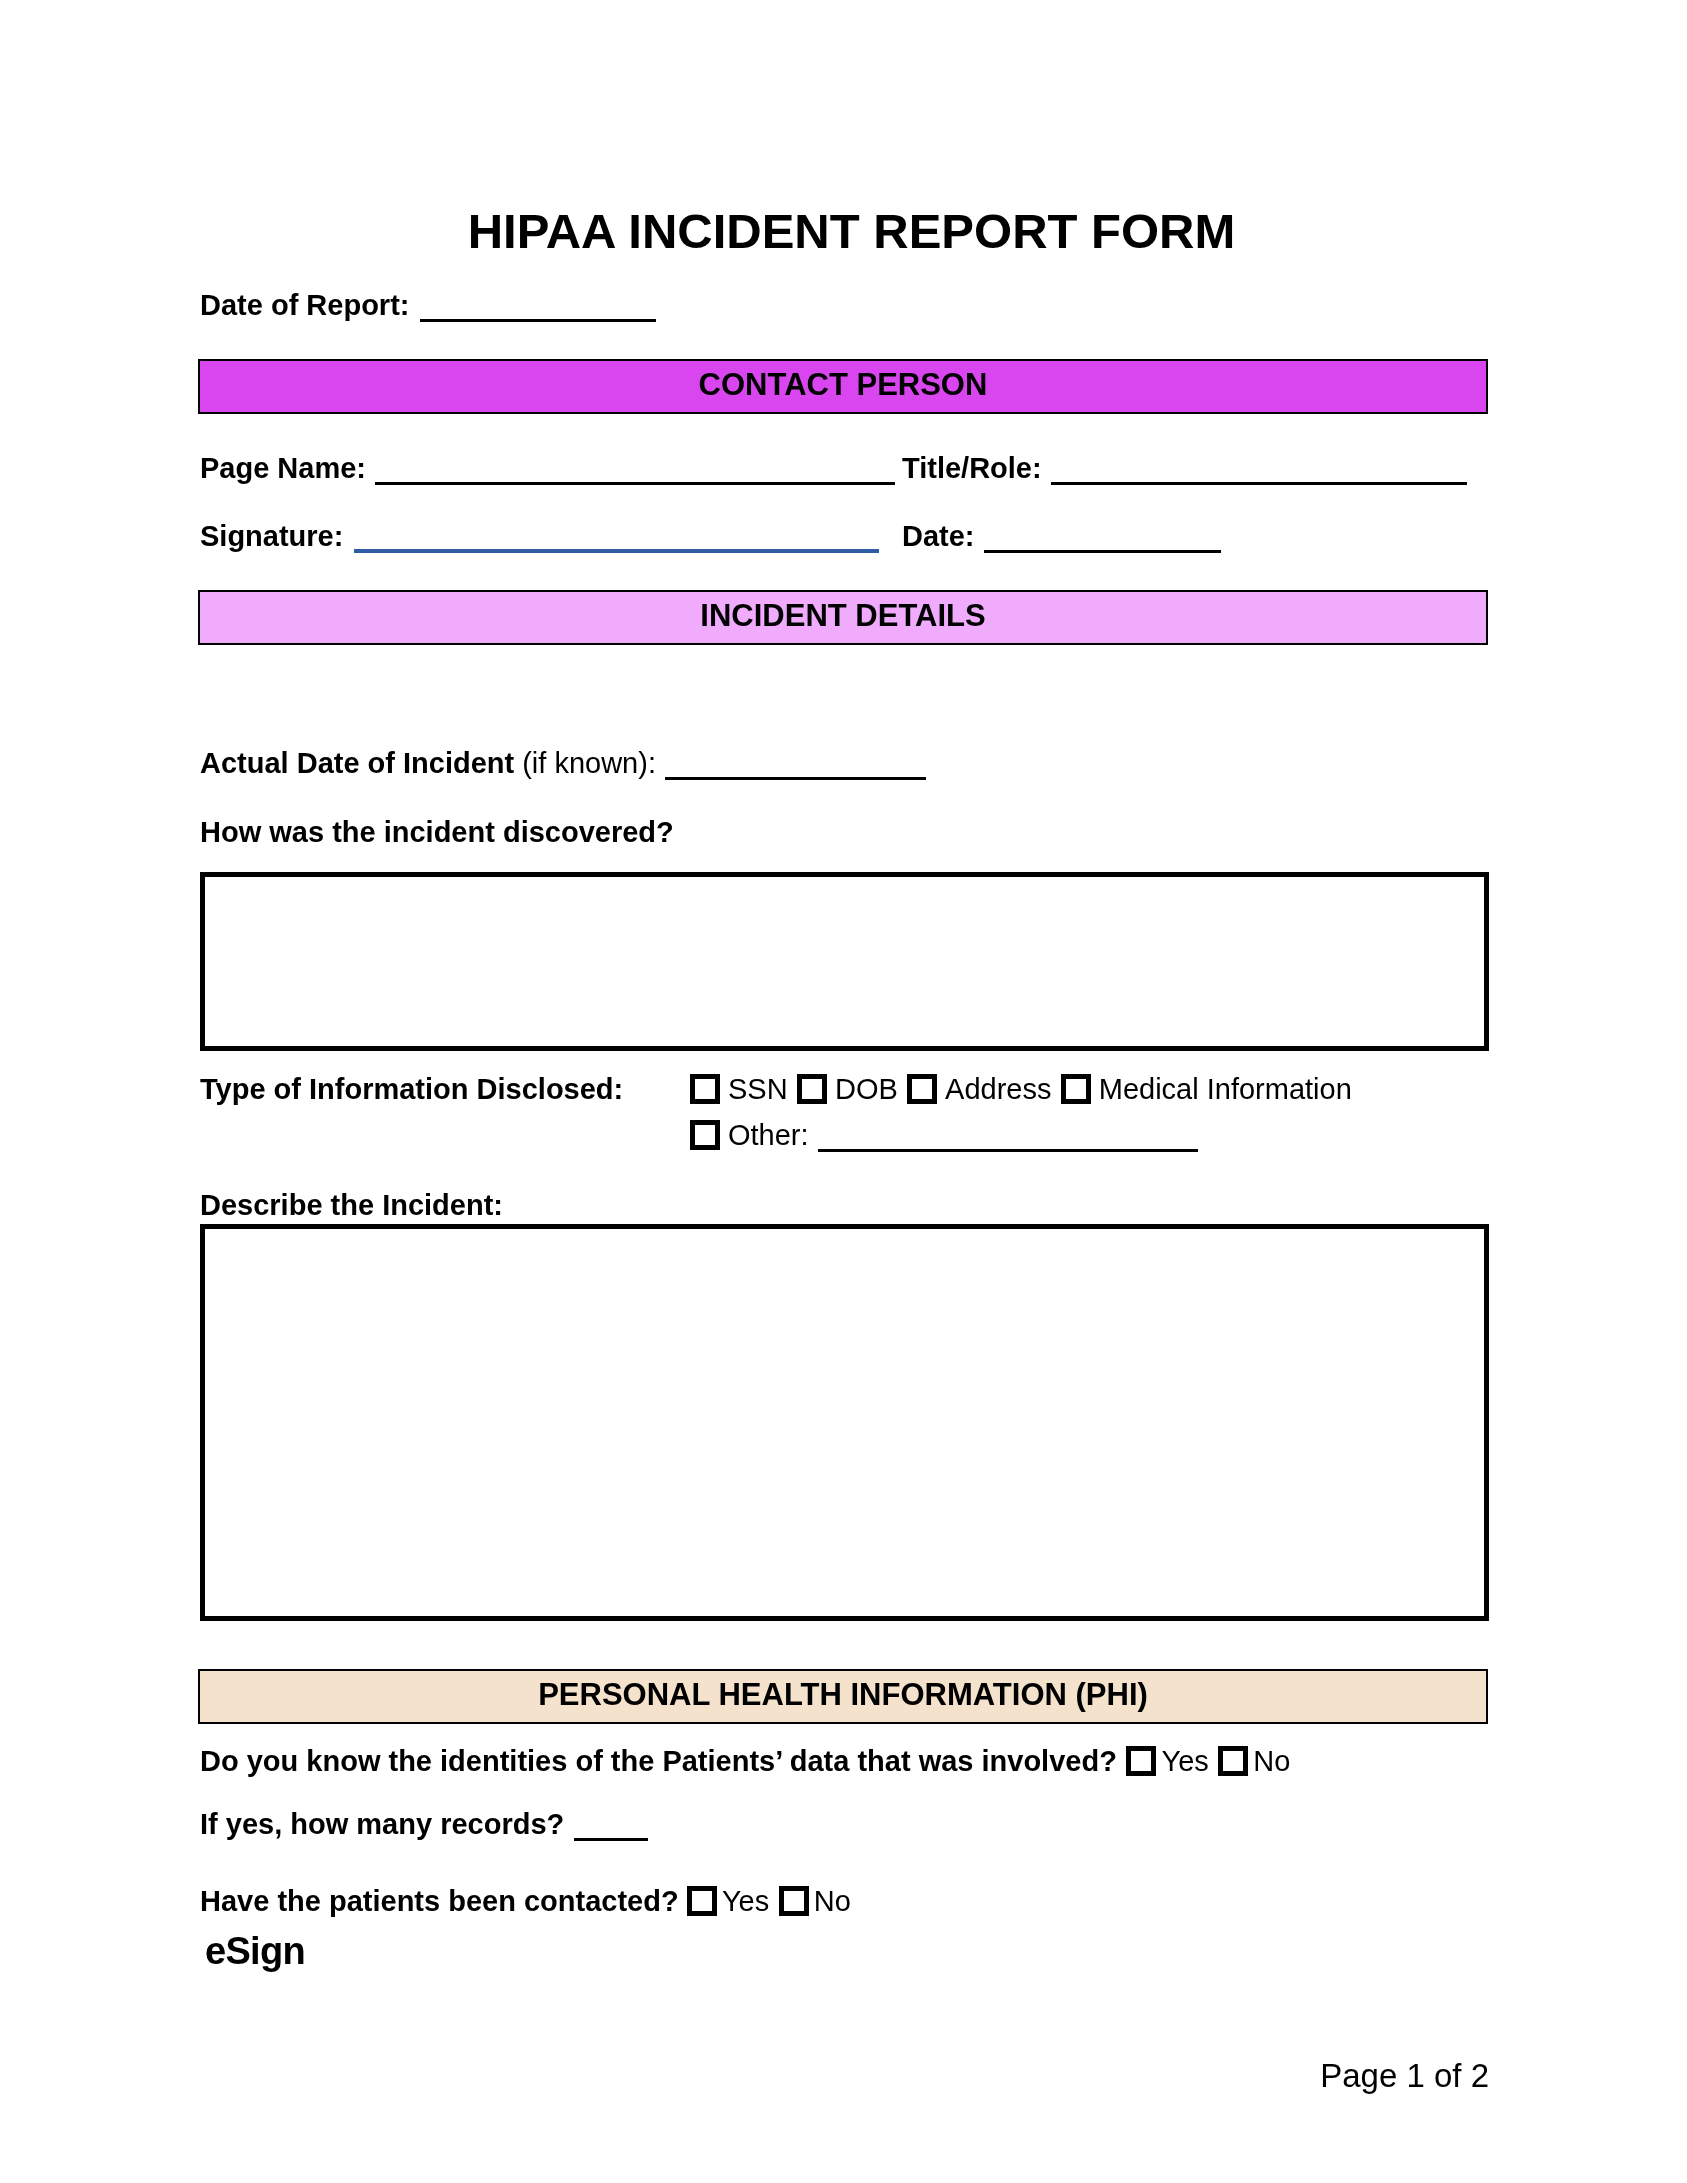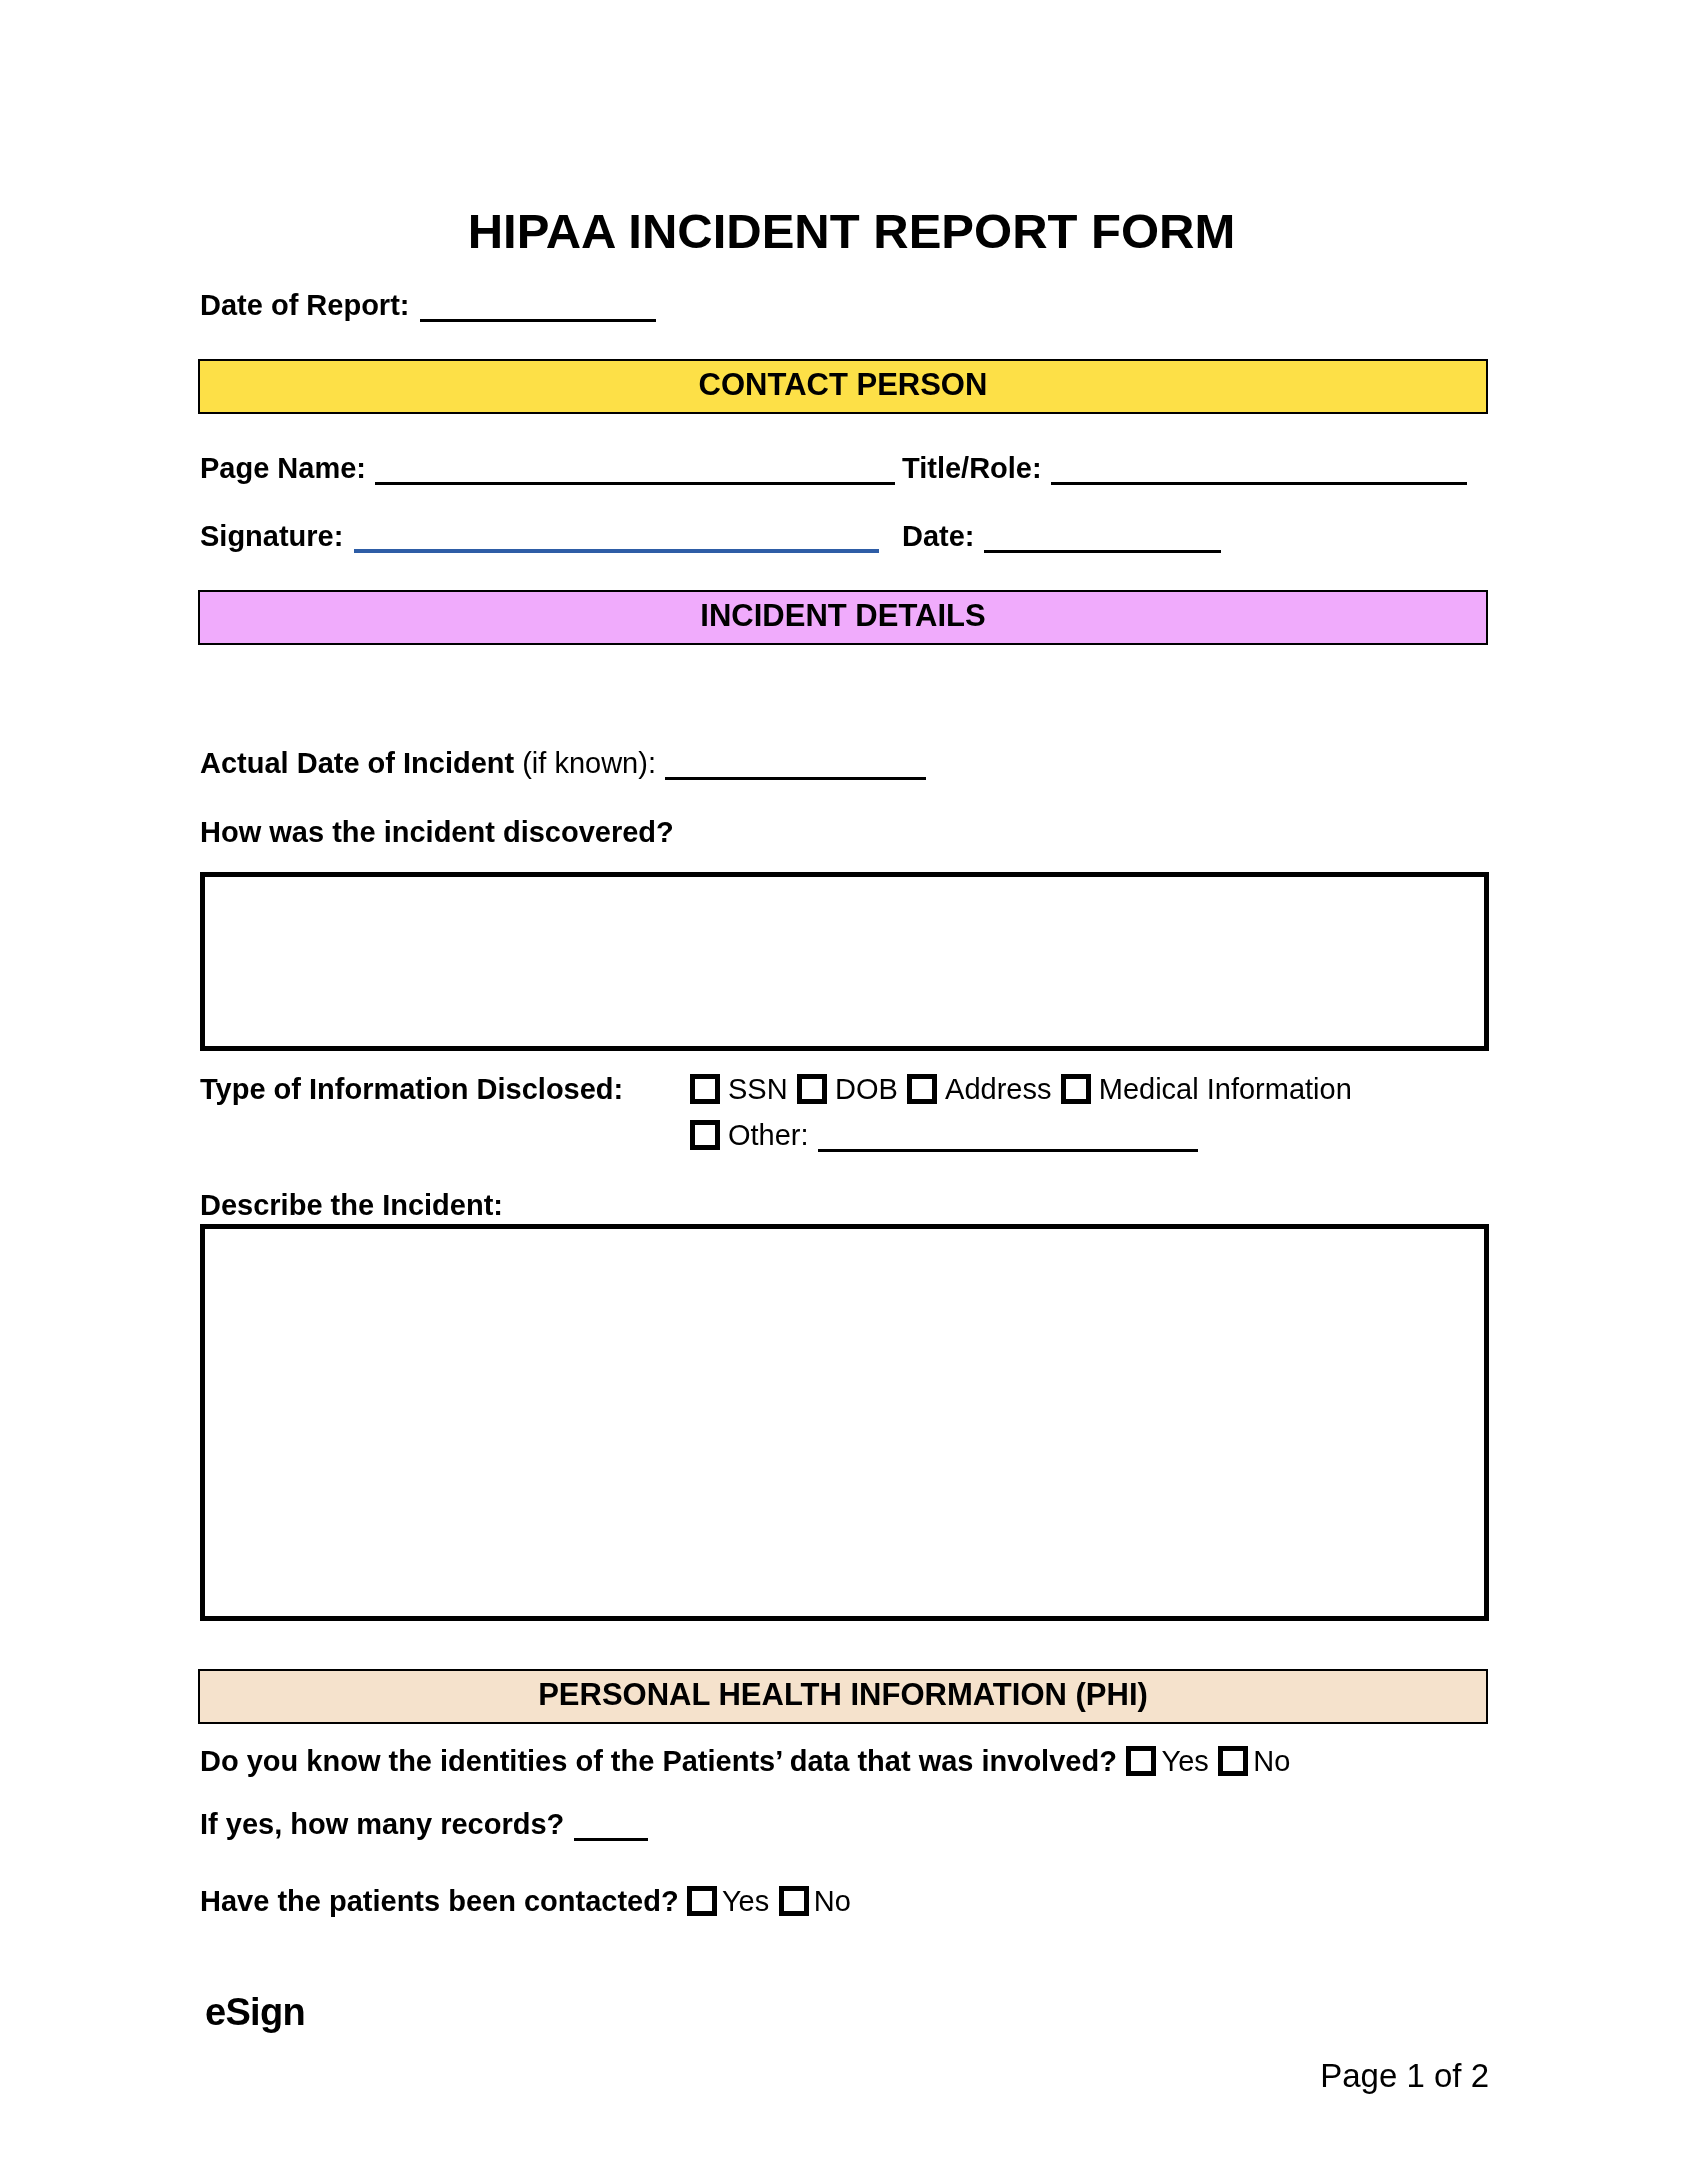--- a/index.html
+++ b/index.html
@@ -44,21 +44,21 @@
     vertical-align:-5.3px;
     background:#fff;
   }
   .bigbox {
     position:absolute; left:200px; width:1289px;
     box-sizing:border-box;
     border:5.3px solid #000;
     background:#fff;
   }
   .footer-brand {
-    position:absolute; left:205px; top:1992px;
+    position:absolute; left:205px; top:1931px;
     font-size:38px; font-weight:bold; letter-spacing:-0.7px; line-height:40px;
   }
   .footer-page {
     position:absolute; right:198px; top:2059px;
     font-size:33px; line-height:33px;
   }
   .ml8  { margin-left:5.3px; }
   .ml12 { margin-left:8px; }
   .ml14 { margin-left:9.3px; }
   .ml16 { margin-left:10.6px; }
@@ -67,21 +67,21 @@
 <body>
 
 <div class="page">
 
   <h1 class="title">HIPAA INCIDENT REPORT FORM</h1>
 
   <div class="row" style="top:288px">
     <span class="b">Date of Report:</span><span class="ul ml16" style="width:236px"></span>
   </div>
 
-  <div class="bar" style="top: 359px; background: #fde047;">CONTACT PERSON</div>
+  <div class="bar" style="top: 359px; background: #d946ef;">CONTACT PERSON</div>
 
   <div class="row" style="top:451px">
     <span><span class="b">Page Name:</span><span class="ul ml14" style="width:520px"></span></span>
     <span class="abs" style="left:702px"><span class="b">Title/Role:</span><span class="ul ml14" style="width:416px"></span></span>
   </div>
 
   <div class="row" style="top:519px">
     <span><span class="b">Signature:</span><span class="ul blue ml16" style="width: 525px; border-bottom-color: rgb(46, 93, 166);"></span></span>
     <span class="abs" style="left:702px"><span class="b">Date:</span><span class="ul ml14" style="width:237px"></span></span>
   </div>

